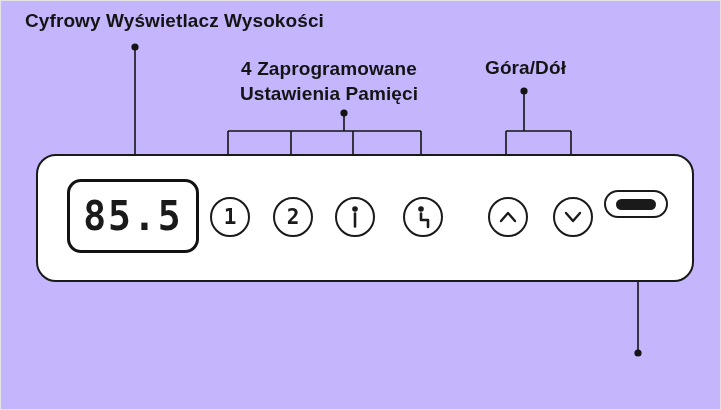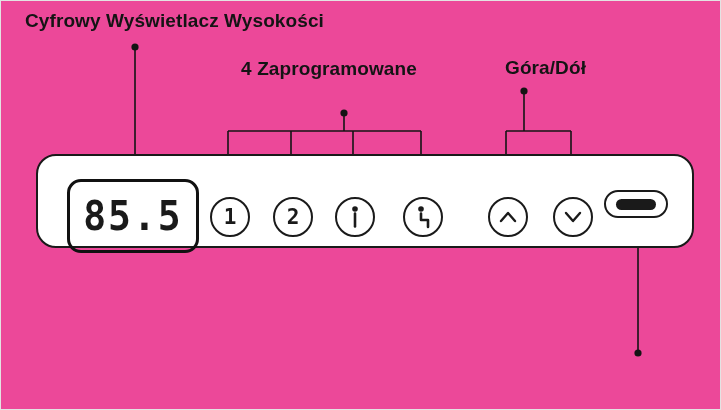--- a/index.html
+++ b/index.html
@@ -5,21 +5,21 @@
   html, body {
     margin: 0;
     padding: 0;
     background: #ffffff;
     font-family: "Liberation Sans", sans-serif;
   }
   .canvas {
     position: relative;
     width: 721px;
     height: 410px;
-    background: #ec4899;
+    background: #c4b5fd;
     overflow: hidden;
     border: 1px solid #e3e3e3;
     box-sizing: border-box;
     color: #141414;
     padding-left: 16px;
   }
   .callout-label {
     position: absolute;
     font-size: 19px;
     font-weight: 600;
@@ -39,21 +39,21 @@
     top: 0;
     width: 721px;
     height: 410px;
     pointer-events: none;
   }
   .panel {
     position: absolute;
     left: 35px;
     top: 153px;
     width: 658px;
-    height: 94px;
+    height: 128px;
     border: 2px solid #1a1a1a;
     border-radius: 20px;
     background: #ffffff;
     box-sizing: border-box;
   }
   .display {
     position: absolute;
     left: 29px;
     top: 23px;
     width: 132px;
@@ -124,23 +124,24 @@
 </style>
 </head>
 <body>
 
 <div class="canvas">
 
   <div class="callout-label" style="left:24px; top:9px;">Cyfrowy Wyświetlacz Wysokości</div>
 
   <div class="callout-label label-memory" style="left:218px; top:56px;">
     <div>4 Zaprogramowane</div>
+    <div>Ustawienia Pamięci</div>
   </div>
 
-  <div class="callout-label" style="left:504px; top:56px;">Góra/Dół</div>
+  <div class="callout-label" style="left:484px; top:56px;">Góra/Dół</div>
 
 
   <svg class="lines-overlay" viewBox="0 0 721 410">
     <g stroke="#141414" stroke-width="1.6" fill="none">
 
       <path d="M134 46 V 183"></path>
 
       <path d="M343 112 V 130 M227 130 H 420 M227 130 V 154 M290 130 V 154 M352 130 V 154 M420 130 V 154"></path>
 
       <path d="M523 90 V 130 M505 130 H 570 M505 130 V 154 M570 130 V 154"></path>

